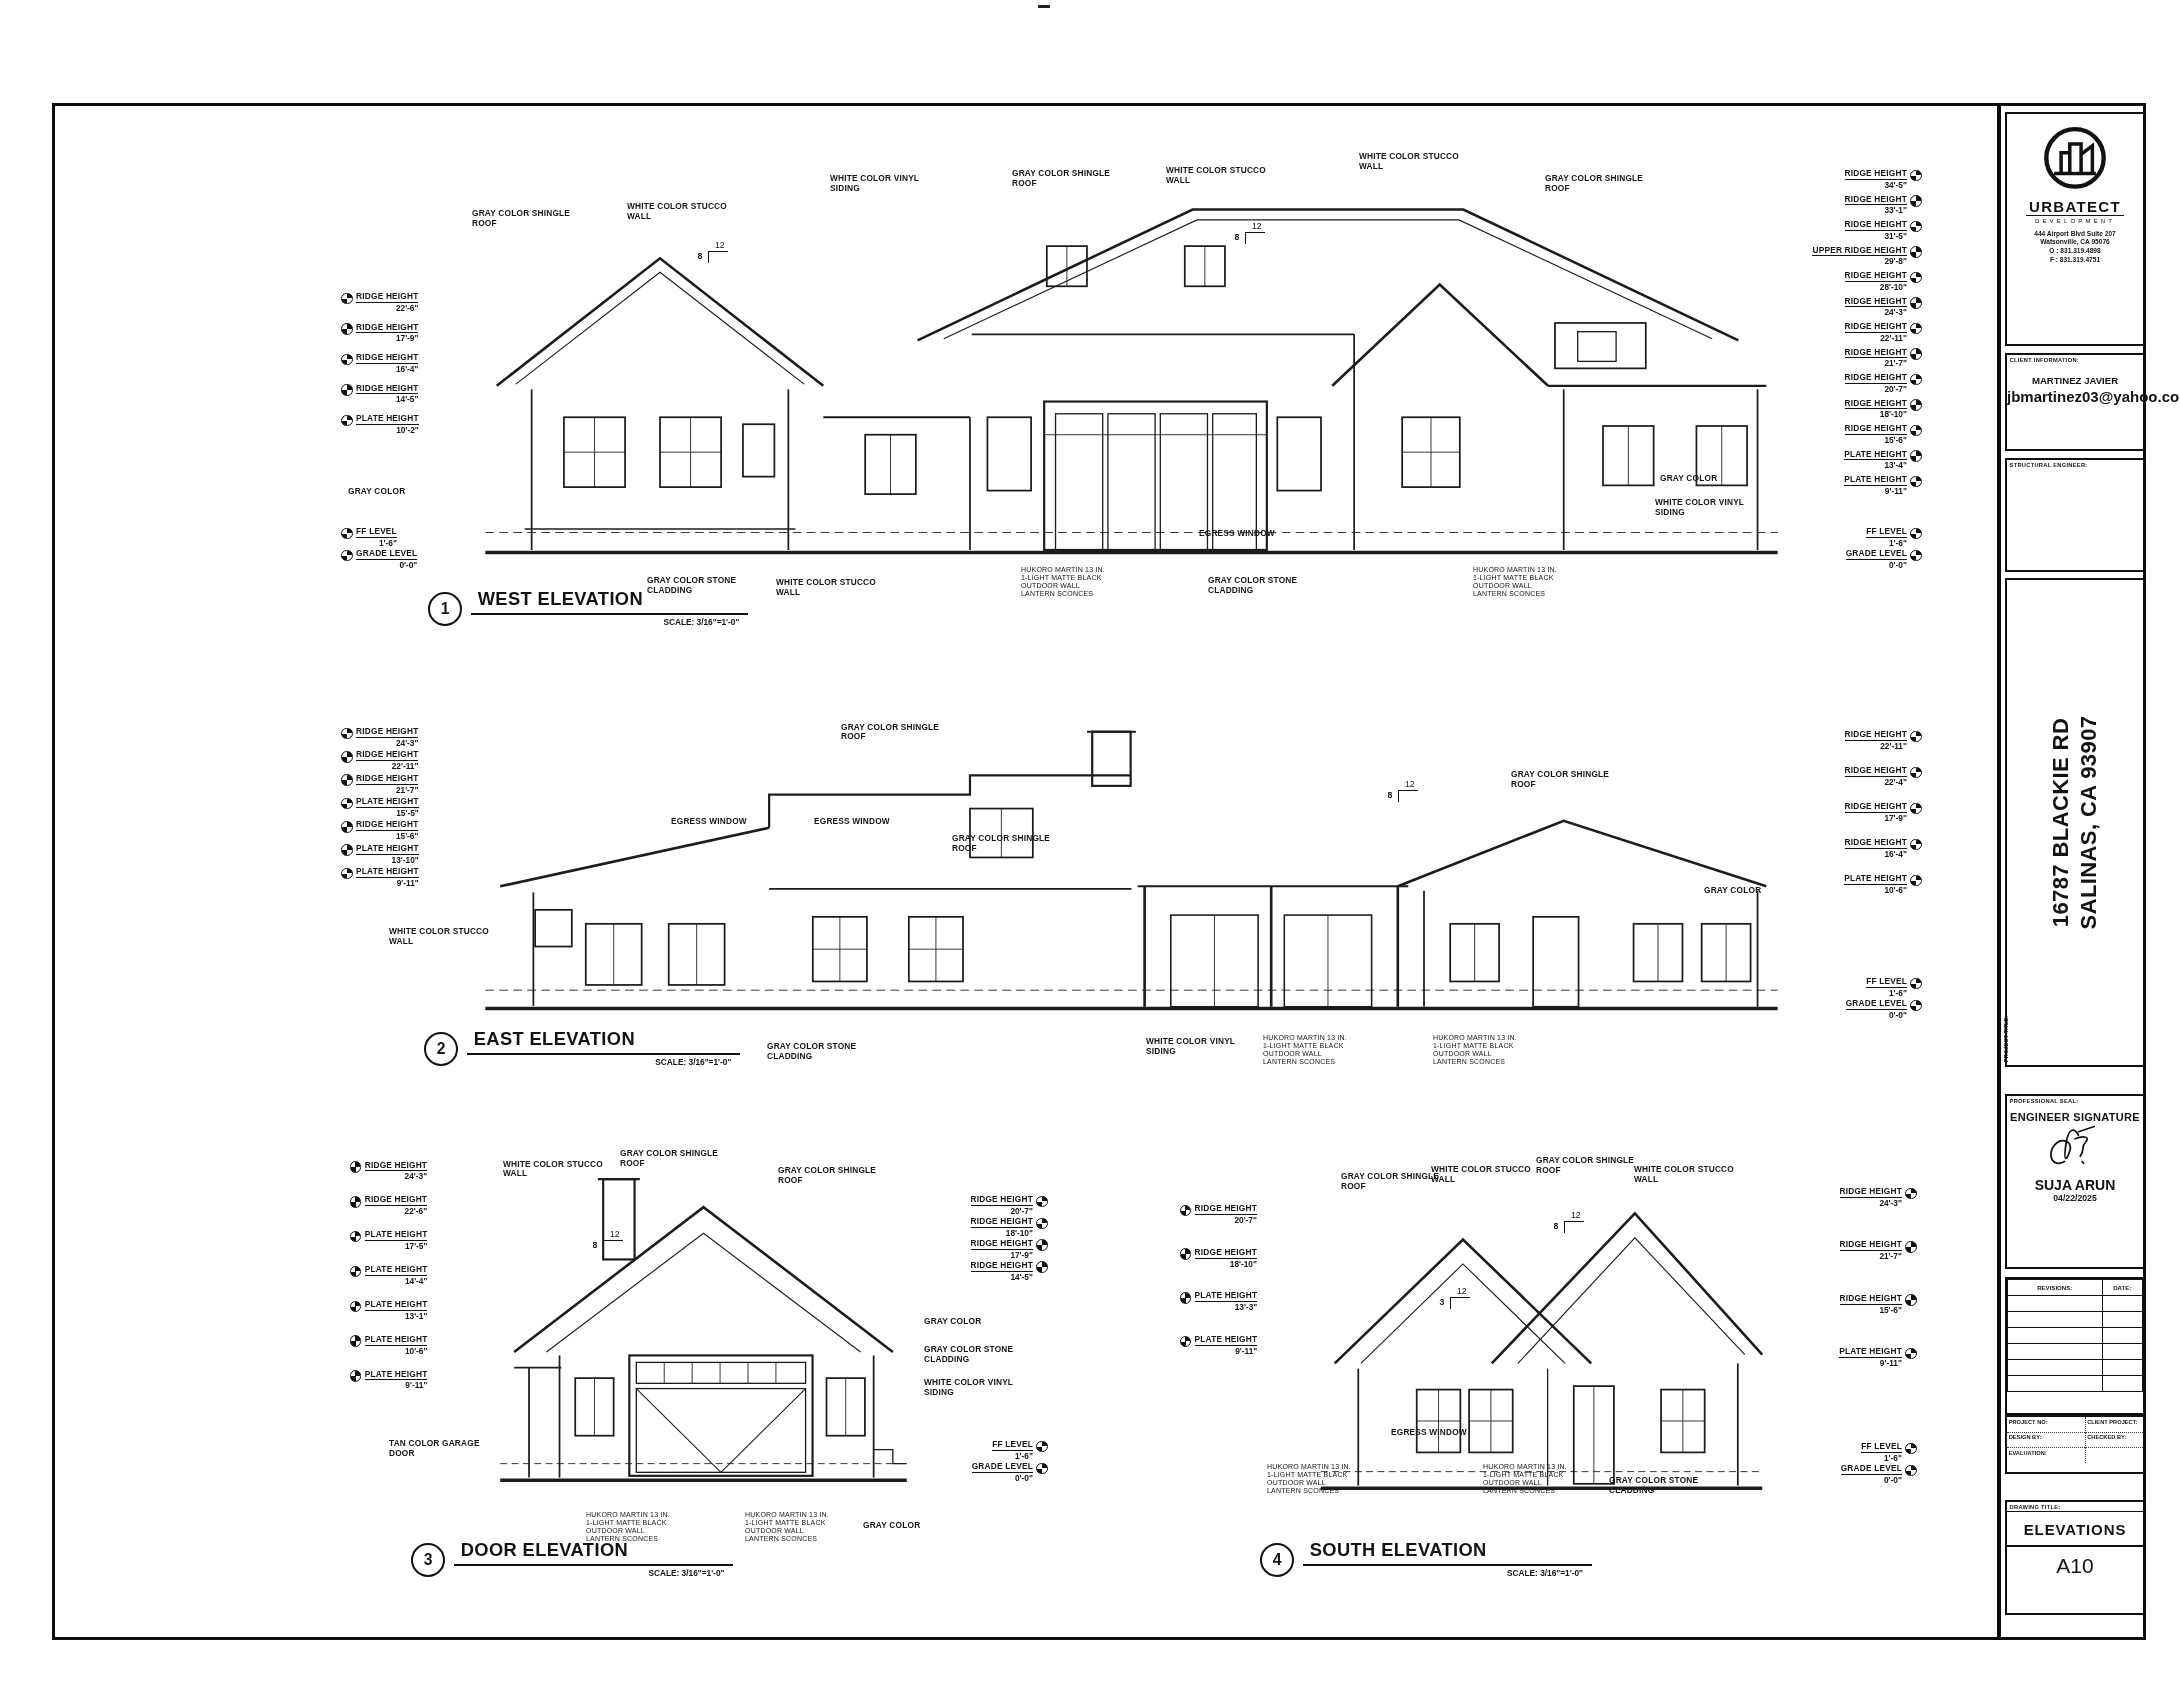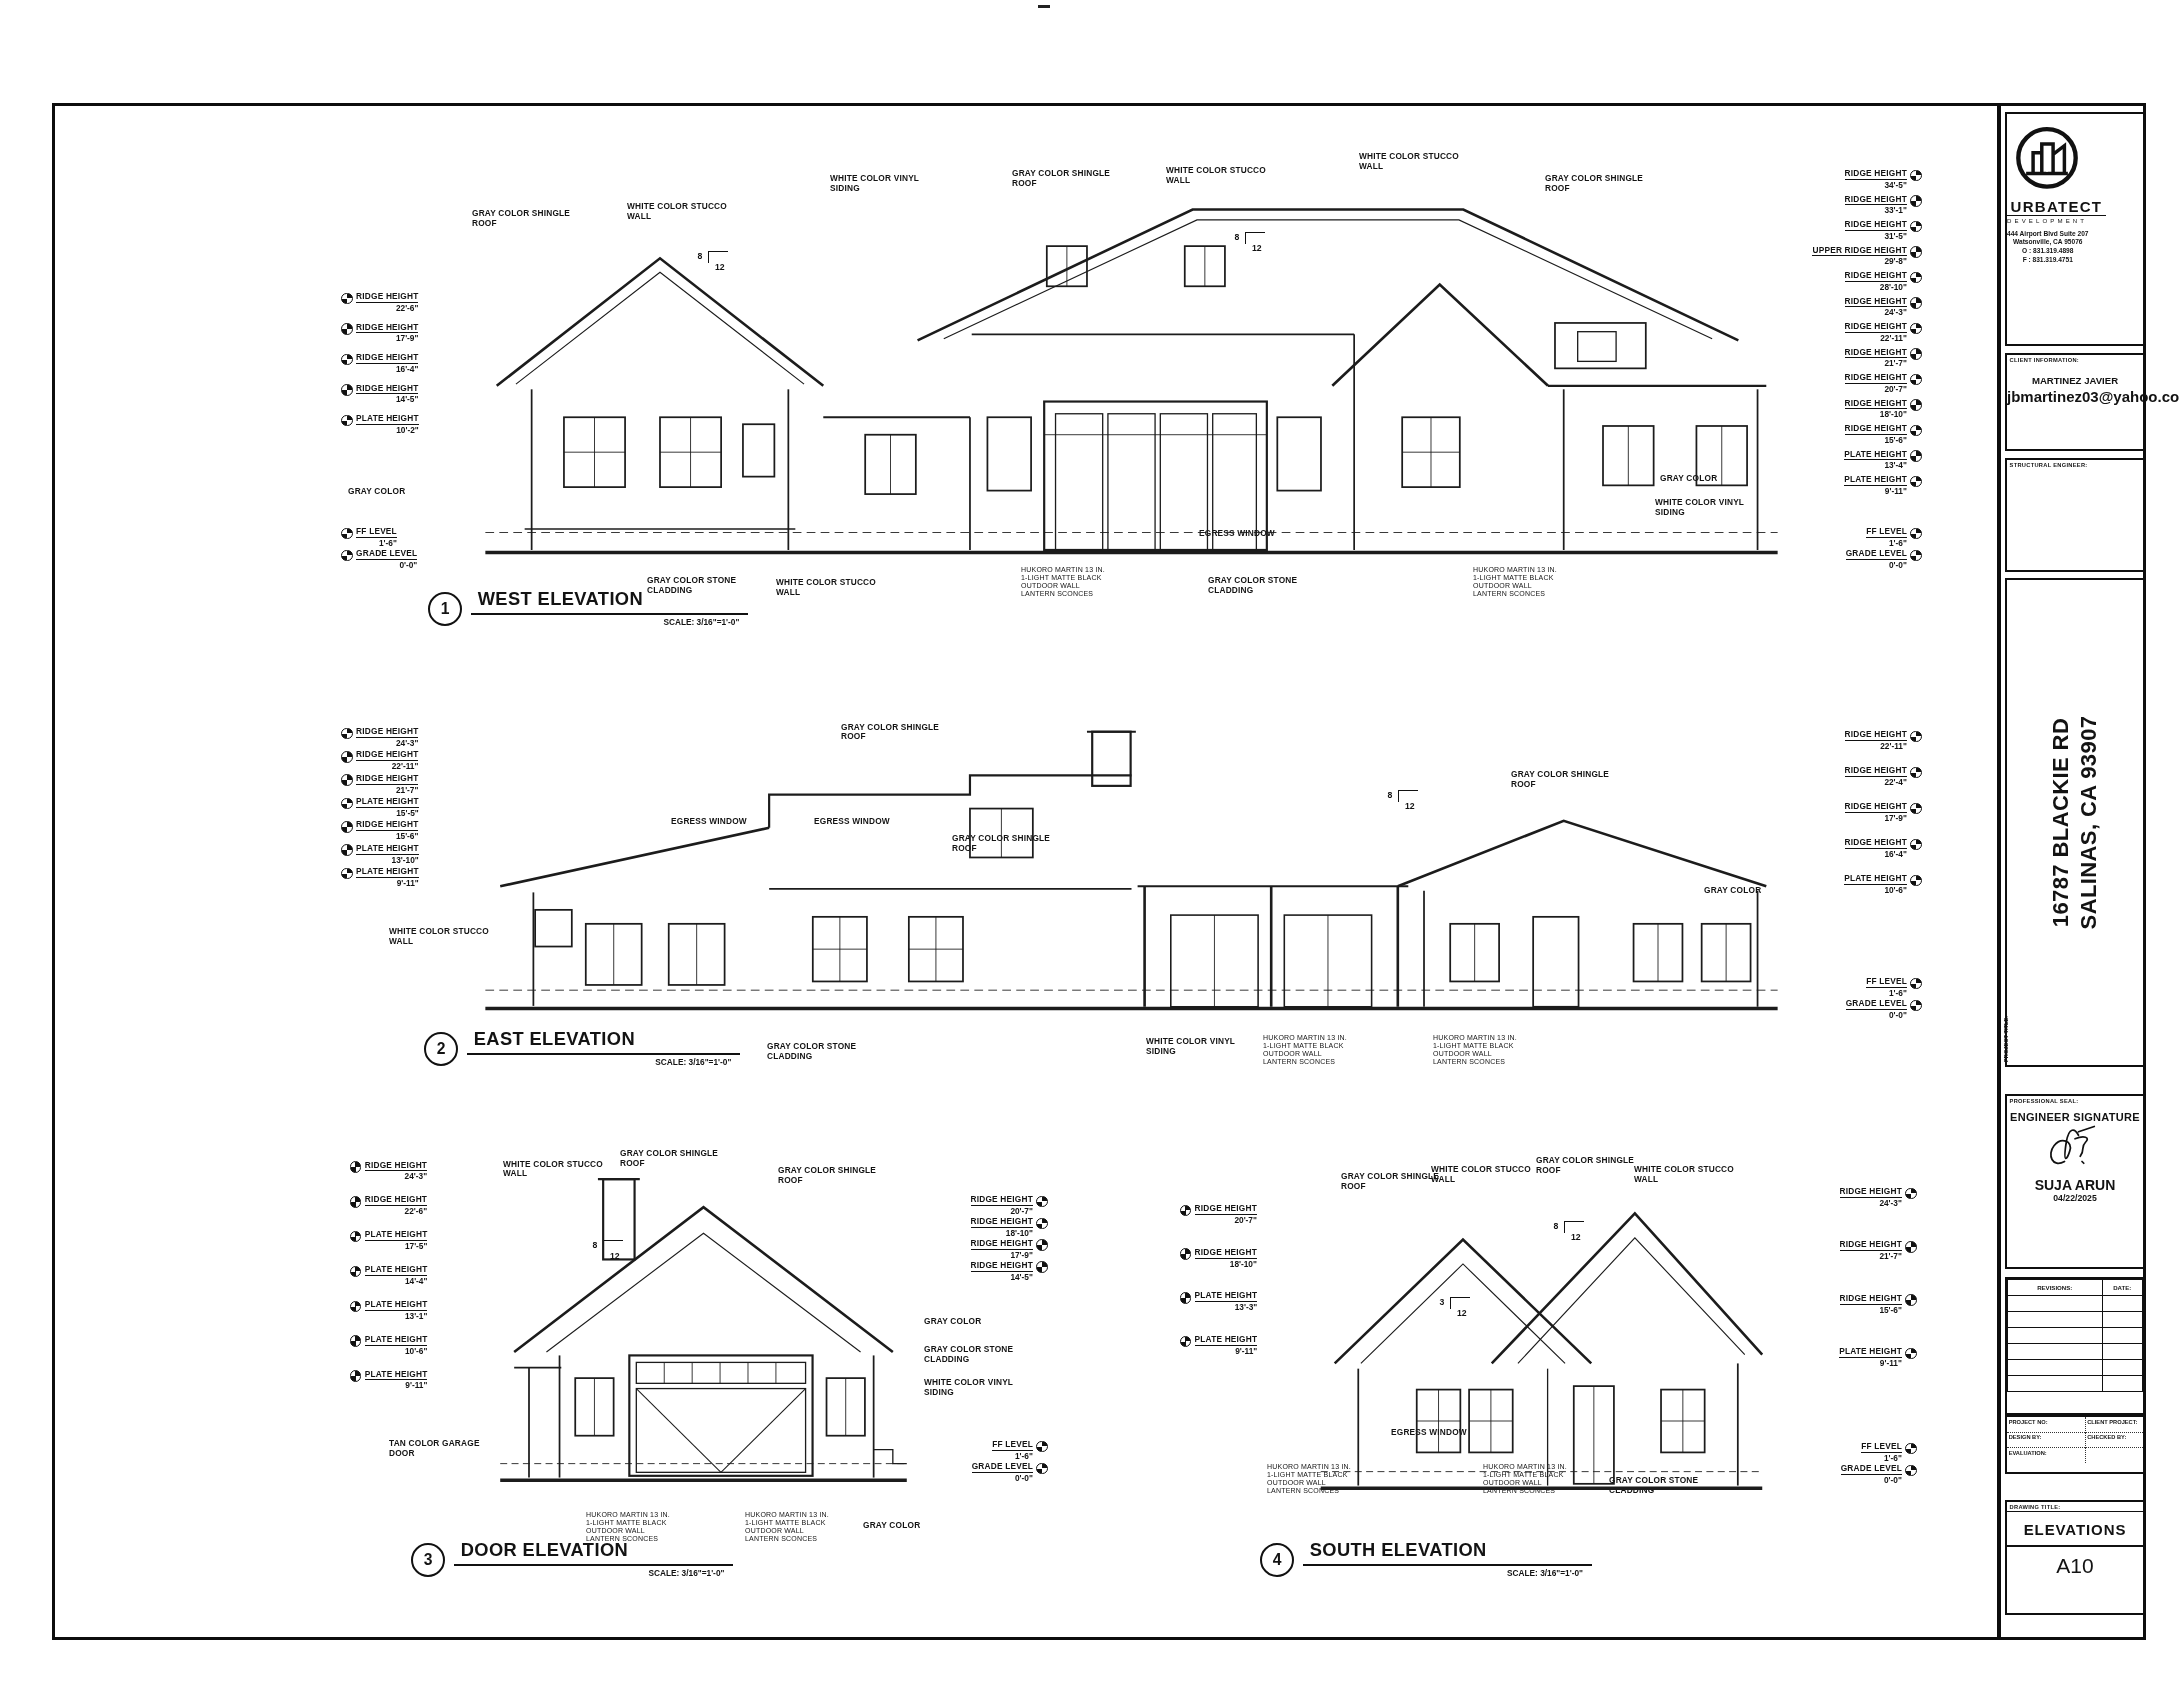--- a/index.html
+++ b/index.html
@@ -27,29 +27,29 @@
     text-transform:uppercase;white-space:pre-line;max-width:103px;}
   .callout.small{font-size:7px;font-weight:normal;max-width:91px;}
   .elev-titleblk{position:absolute;display:flex;align-items:flex-start;gap:8.7px;}
   .num-bubble{width:30px;height:30px;border:2.2px solid #111;border-radius:50%;display:flex;
     align-items:center;justify-content:center;font-size:15.7px;font-weight:bold;margin-top:3.5px;}
   .et-wrap{display:flex;flex-direction:column;}
   .et-name{font-size:18.3px;font-weight:bold;letter-spacing:0.4px;border-bottom:2.6px solid #111;
     padding:0 105px 2.6px 7px;white-space:nowrap;}
   .et-scale{font-size:8.3px;font-weight:bold;align-self:flex-end;margin-top:2.6px;padding-right:8.7px;}
   .pitch{position:absolute;width:26px;height:17.5px;}
-  .pitch .run{position:absolute;top:-11.4px;left:7px;font-size:8.7px;font-weight:bold;margin-top:22px;}
+  .pitch .run{position:absolute;top:-11.4px;left:7px;font-size:8.7px;font-weight:normal;}
   .pitch .rise{position:absolute;top:0px;left:-10.5px;font-size:8.7px;font-weight:bold;}
   .pitch::before{content:"";position:absolute;left:0;top:0;width:19px;height:10.5px;
     border-top:1.7px solid #111;border-left:1.7px solid #111;}
 
   
   .tbx{position:absolute;left:2005px;width:140px;border:2.6px solid #0f0f0f;box-sizing:border-box;background:#fff;}
   .tbx .mini{font-size:5.7px;font-weight:bold;letter-spacing:0.3px;padding:1.7px 2.6px 0 2.6px;text-transform:uppercase;}
-  .logo-wrap{display:flex;flex-direction:column;align-items:flex-start;padding-top:8.7px;}
+  .logo-wrap{display:flex;flex-direction:column;align-items:center;padding-top:8.7px;}
   .logo-name{font-size:15px;font-weight:bold;letter-spacing:1.3px;border-bottom:1.7px solid #111;padding:0 3.5px;}
   .logo-tag{font-size:6.1px;letter-spacing:3.1px;margin-top:1.7px;}
   .logo-addr{font-size:6.6px;text-align:center;line-height:1.35;margin-top:5.2px;font-weight:bold;}
   .client-name{font-size:9.6px;font-weight:bold;text-align:center;margin-top:12.2px;}
   .client-mail{font-size:15px;font-weight:bold;text-align:center;margin-top:1.7px;}
   .proj-box{display:flex;align-items:center;justify-content:center;position:relative;}
   .proj-rot{transform:rotate(-90deg);white-space:nowrap;text-align:center;font-weight:bold;
     font-size:22px;line-height:1.25;letter-spacing:0.4px;}
   .proj-label{position:absolute;left:1.7px;bottom:3.5px;transform-origin:left bottom;transform:rotate(-90deg);
     font-size:5.7px;font-weight:bold;}

